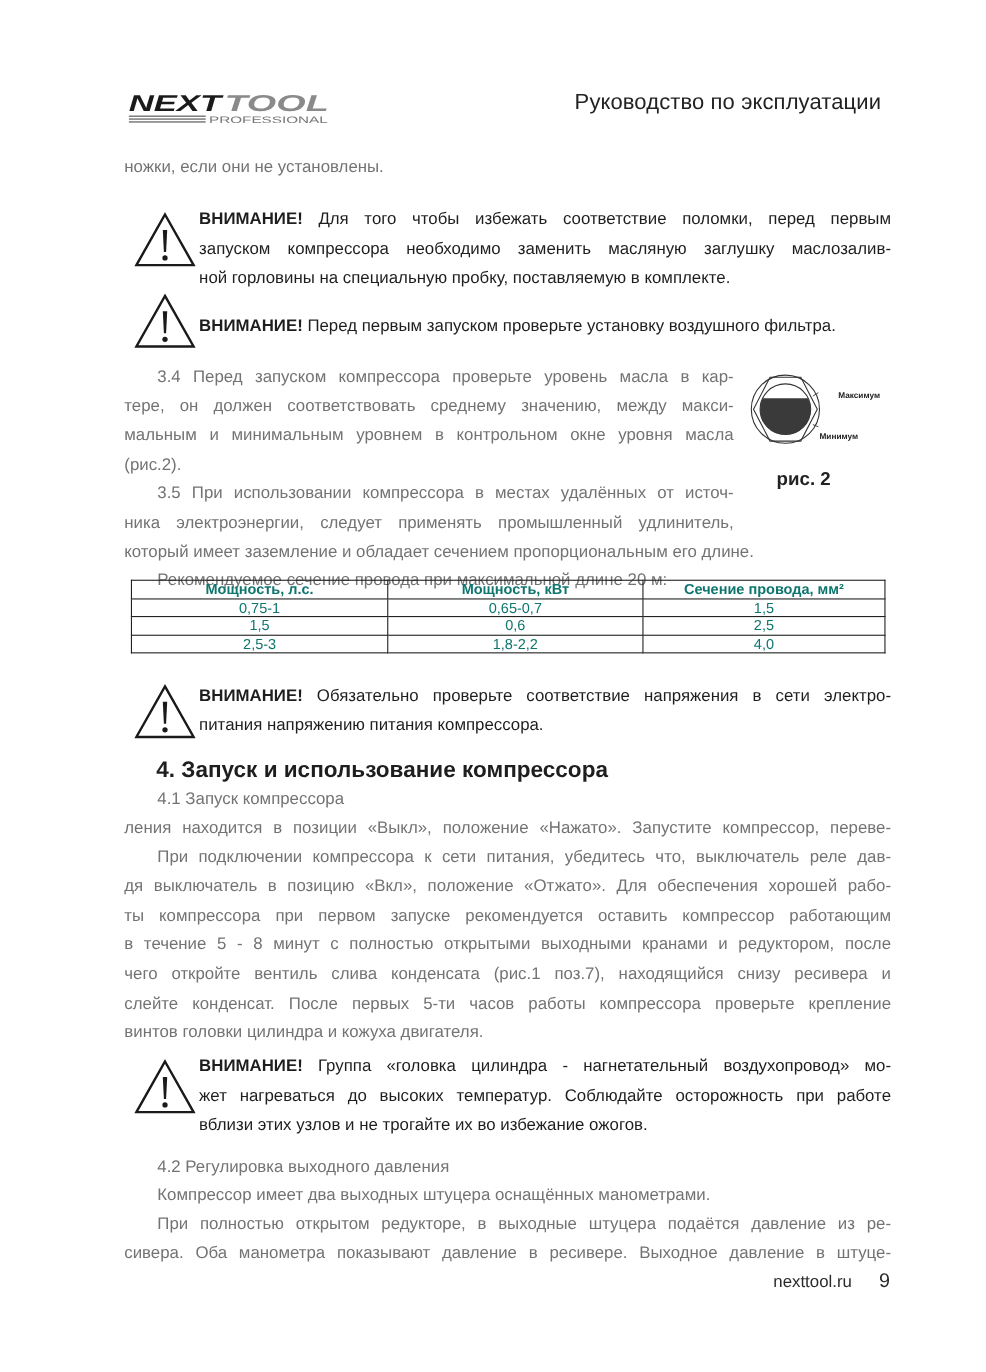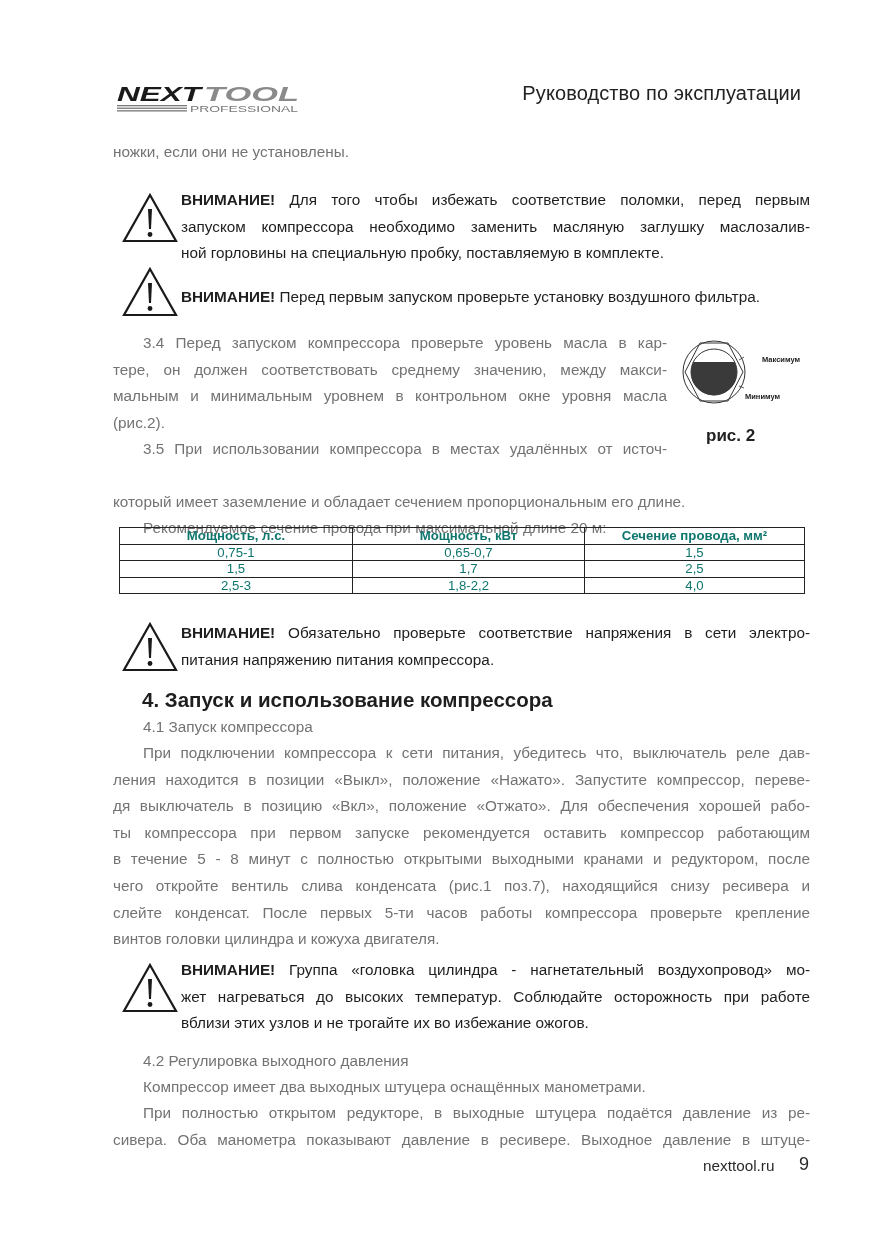--- a/index.html
+++ b/index.html
@@ -162,20 +162,21 @@
 
   <div class="txt" style="top:330px; width:554px;">
     <div class="just indent">3.4 Перед запуском компрессора проверьте уровень масла в кар-</div>
     <div class="just">тере, он должен соответствовать среднему значению, между макси-</div>
     <div class="just">мальным и минимальным уровнем в контрольном окне уровня масла</div>
     <div class="last">(рис.2).</div>
   </div>
 
   <div class="txt" style="top:436px; width:554px;">
     <div class="just indent">3.5 При использовании компрессора в местах удалённых от источ-</div>
+    <div class="just">ника электроэнергии, следует применять промышленный удлинитель,</div>
   </div>
   <div class="txt" style="top:489px; width:640px; white-space:nowrap;">который имеет заземление и обладает сечением пропорциональным его длине.</div>
   <div class="txt indent" style="top:515px;">Рекомендуемое сечение провода при максимальной длине 20 м:</div>
 
   <svg class="fig2" viewBox="0 0 140 110">
     <circle cx="34" cy="34" r="31" fill="none" stroke="#333" stroke-width="1"></circle>
     <polygon points="20,5 48,5 63,34 48,63 20,63 5,34" fill="none" stroke="#333" stroke-width="1"></polygon>
     <circle cx="34" cy="34" r="23" fill="none" stroke="#333" stroke-width="1"></circle>
     <path d="M13.4 24 A23 23 0 1 0 54.6 24 Z" fill="#3a3a3a"></path>
     <line x1="59" y1="22" x2="64" y2="19" stroke="#333" stroke-width="0.8"></line>
@@ -194,21 +195,21 @@
       </tr>
     </thead>
     <tbody>
       <tr>
         <td>0,75-1</td>
         <td>0,65-0,7</td>
         <td>1,5</td>
       </tr>
       <tr>
         <td>1,5</td>
-        <td>1,7</td>
+        <td>0,6</td>
         <td>2,5</td>
       </tr>
       <tr>
         <td>2,5-3</td>
         <td>1,8-2,2</td>
         <td>4,0</td>
       </tr>
     </tbody>
   </table>
 
@@ -219,22 +220,22 @@
   </svg>
   <div class="warn-text" style="top:620px;">
     <div class="just"><span class="bold">ВНИМАНИЕ!</span><span> Обязательно проверьте соответствие напряжения в сети электро-</span></div>
     <div class="last">питания напряжению питания компрессора.</div>
   </div>
 
   <div class="section-title">4. Запуск и использование компрессора</div>
   <div class="txt" style="top:714px; left:143px;">4.1 Запуск компрессора</div>
 
   <div class="txt" style="top:740px; width:697px;">
+    <div class="just">ления находится в позиции «Выкл», положение «Нажато». Запустите компрессор, переве-</div>
     <div class="just indent">При подключении компрессора к сети питания, убедитесь что, выключатель реле дав-</div>
-    <div class="just">ления находится в позиции «Выкл», положение «Нажато». Запустите компрессор, переве-</div>
     <div class="just">дя выключатель в позицию «Вкл», положение «Отжато». Для обеспечения хорошей рабо-</div>
     <div class="just">ты компрессора при первом запуске рекомендуется оставить компрессор работающим</div>
     <div class="just">в течение 5 - 8 минут с полностью открытыми выходными кранами и редуктором, после</div>
     <div class="just">чего откройте вентиль слива конденсата (рис.1 поз.7), находящийся снизу ресивера и</div>
     <div class="just">слейте конденсат. После первых 5-ти часов работы компрессора проверьте крепление</div>
     <div class="last">винтов головки цилиндра и кожуха двигателя.</div>
   </div>
 
   <svg class="warn-icon" style="left:122px; top:963px;" viewBox="0 0 56 50">
     <path d="M28 2 L54 48 L2 48 Z" fill="none" stroke="#1a1a1a" stroke-width="2.2"></path>

